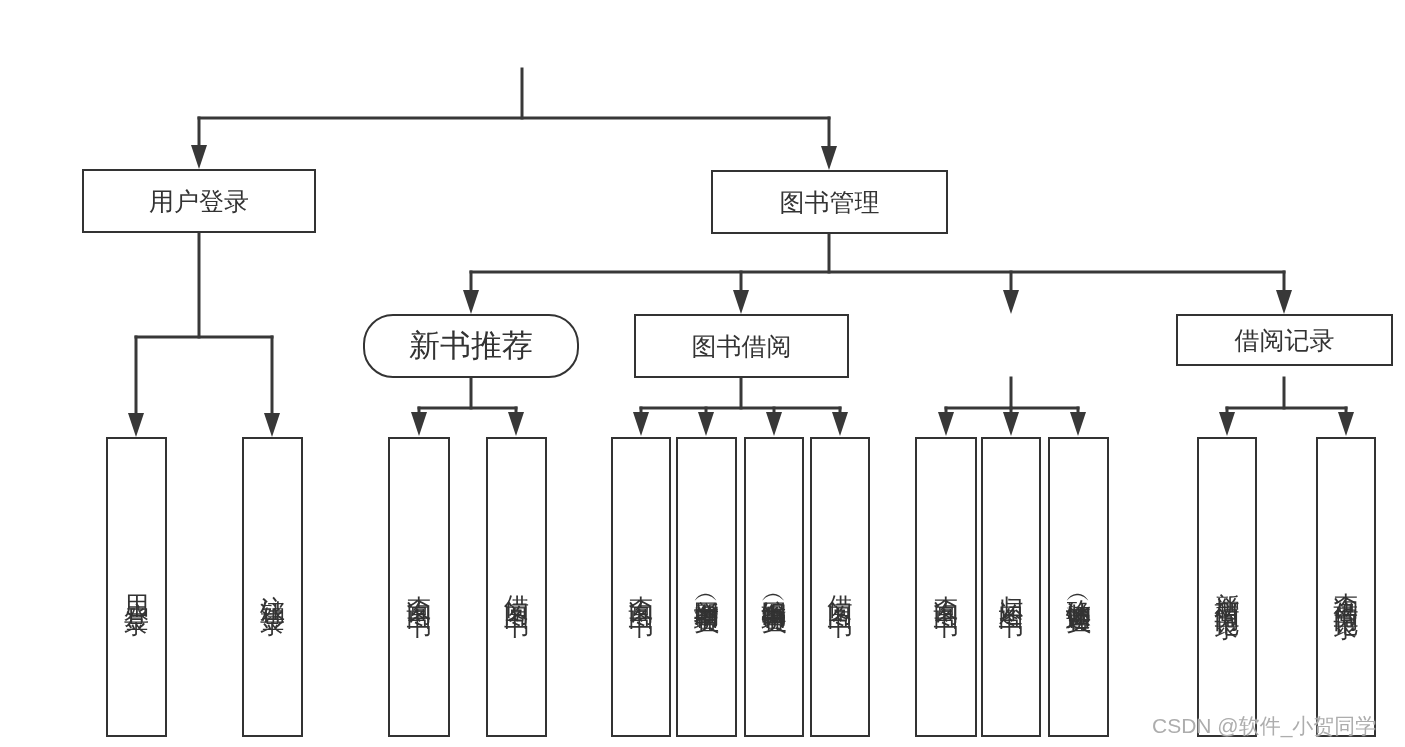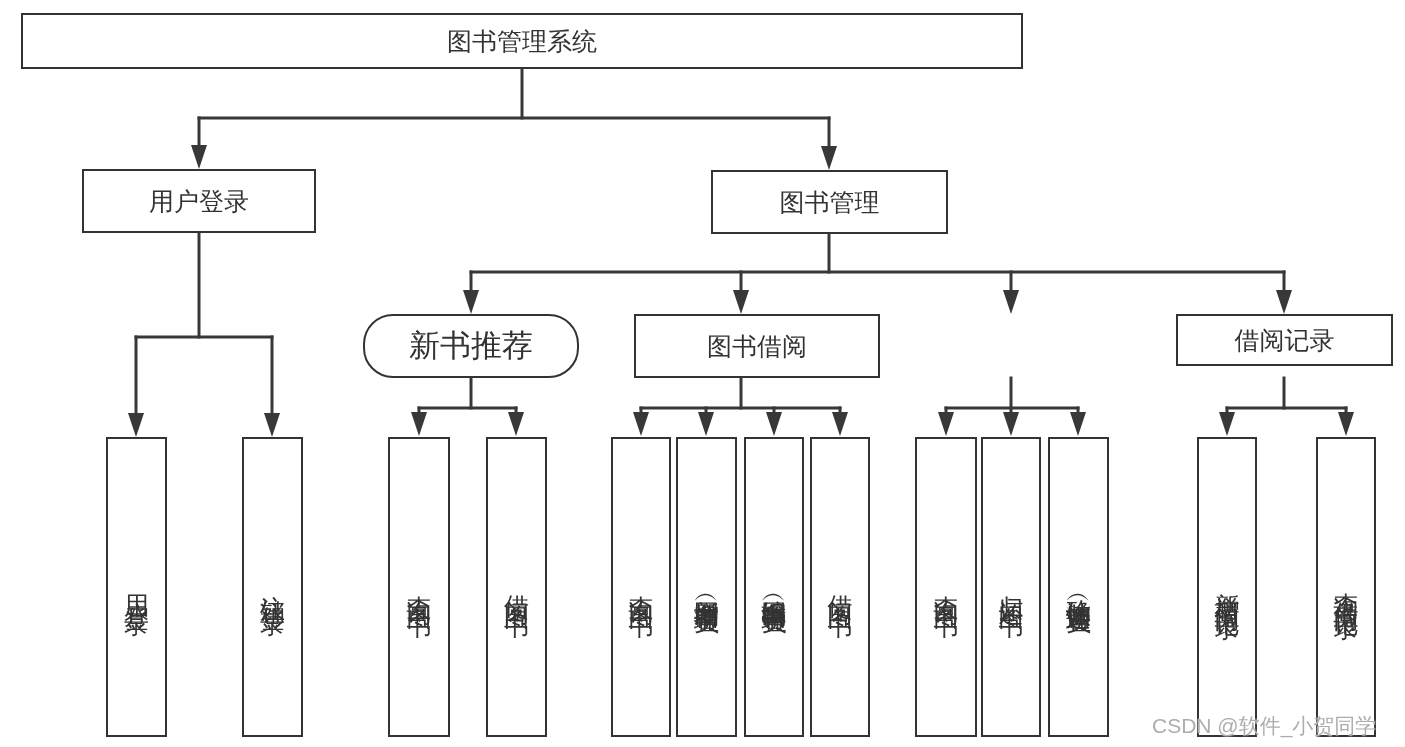--- a/index.html
+++ b/index.html
@@ -109,35 +109,32 @@
       <line x1="1011" y1="408" x2="1011" y2="416" stroke="#383838" stroke-width="3" stroke-linecap="square"></line>
       <polygon points="1003,412 1019,412 1011,436" fill="#383838"></polygon>
       <line x1="1078" y1="408" x2="1078" y2="416" stroke="#383838" stroke-width="3" stroke-linecap="square"></line>
       <polygon points="1070,412 1086,412 1078,436" fill="#383838"></polygon>
       <line x1="1227" y1="408" x2="1227" y2="416" stroke="#383838" stroke-width="3" stroke-linecap="square"></line>
       <polygon points="1219,412 1235,412 1227,436" fill="#383838"></polygon>
       <line x1="1346" y1="408" x2="1346" y2="416" stroke="#383838" stroke-width="3" stroke-linecap="square"></line>
       <polygon points="1338,412 1354,412 1346,436" fill="#383838"></polygon>
     </svg>
 
-  <div class="node h" style="left:21px;top:13px;width:1002px;height:56px;">
-    <span class="lbl">图书管理系统</span>
-  </div>
 
   <div class="node h" style="left:82px;top:169px;width:234px;height:64px;">
     <span class="lbl">用户登录</span>
   </div>
   <div class="node h" style="left:711px;top:170px;width:237px;height:64px;">
     <span class="lbl">图书管理</span>
   </div>
 
   <div class="node h big" style="left:363px;top:314px;width:216px;height:64px;border-radius:30px;">
     <span class="lbl">新书推荐</span>
   </div>
-  <div class="node h" style="left:634px;top:314px;width:246px;height:64px;">
+  <div class="node h" style="left:634px;top:314px;width:215px;height:64px;">
     <span class="lbl">图书借阅</span>
   </div>
   <div class="node h" style="left:1176px;top:314px;width:217px;height:52px;">
     <span class="lbl">借阅记录</span>
   </div>
 
   <div class="node v ls4" style="left:106px;top:437px;width:61px;height:300px;">
     <span class="lbl">用户登录</span>
   </div>
   <div class="node v ls4" style="left:242px;top:437px;width:61px;height:300px;">

